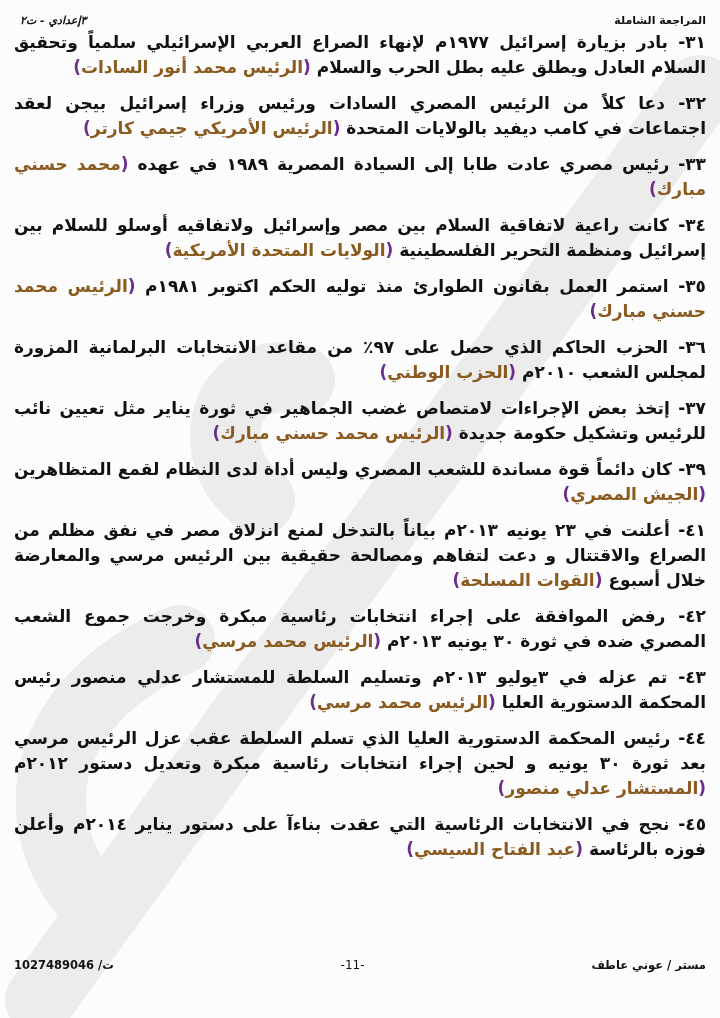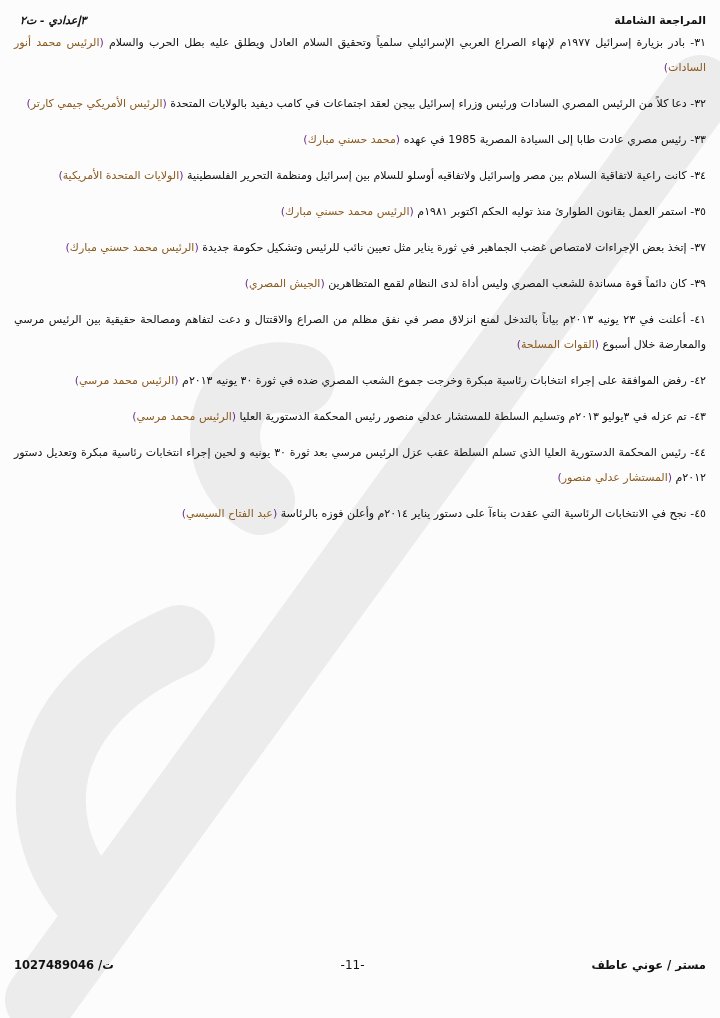--- a/index.html
+++ b/index.html
@@ -18,21 +18,21 @@
     padding: 14px 14px 0 14px;
   }
   .header {
     display: flex; justify-content: space-between; align-items: baseline;
     font-size: 11px; color: #111; font-weight: bold;
     height: 16px; margin-top: 0px;
   }
   .header .left { padding-left: 6px; font-style: italic; }
   .items { margin-top: 0px; }
   .item {
-    font-size: 11px; font-weight: normal; color: #111;
+    font-size: 17px; font-weight: bold; color: #111;
     line-height: 25px;
     margin-bottom: 11px;
     text-align: justify;
   }
   .num { }
   .ans { color: #8a5a1e; }
   .paren { color: #6b2d8c; }
   .footer {
     position: absolute; top: 958px; left: 14px; right: 14px;
     direction: rtl;
@@ -54,23 +54,24 @@
 
 <div class="page">
   <div class="header">
     <span class="right">المراجعة الشاملة</span>
     <span class="left">٣إعدادي - ت٢</span>
   </div>
 
   <div class="items">
     <div class="item"><span class="num">٣١-</span> <span>بادر بزيارة إسرائيل ١٩٧٧م لإنهاء الصراع العربي الإسرائيلي سلمياً وتحقيق السلام العادل ويطلق عليه بطل الحرب والسلام</span> <span class="paren">(</span><span class="ans">الرئيس محمد أنور السادات</span><span class="paren">)</span></div>
     <div class="item"><span class="num">٣٢-</span> <span>دعا كلاً من الرئيس المصري السادات ورئيس وزراء إسرائيل بيجن لعقد اجتماعات في كامب ديفيد بالولايات المتحدة</span> <span class="paren">(</span><span class="ans">الرئيس الأمريكي جيمي كارتر</span><span class="paren">)</span></div>
-    <div class="item"><span class="num">٣٣-</span> <span>رئيس مصري عادت طابا إلى السيادة المصرية 1985 في عهده</span> <span class="paren">(</span><span class="ans">محمد حسني مبارك</span><span class="paren">)</span></div>
+    <div class="item"><span class="num">٣٣-</span> <span>رئيس مصري عادت طابا إلى السيادة المصرية ١٩٨٩ في عهده</span> <span class="paren">(</span><span class="ans">محمد حسني مبارك</span><span class="paren">)</span></div>
     <div class="item"><span class="num">٣٤-</span> <span>كانت راعية لاتفاقية السلام بين مصر وإسرائيل ولاتفاقيه أوسلو للسلام بين إسرائيل ومنظمة التحرير الفلسطينية</span> <span class="paren">(</span><span class="ans">الولايات المتحدة الأمريكية</span><span class="paren">)</span></div>
     <div class="item"><span class="num">٣٥-</span> <span>استمر العمل بقانون الطوارئ منذ توليه الحكم اكتوبر ١٩٨١م</span> <span class="paren">(</span><span class="ans">الرئيس محمد حسني مبارك</span><span class="paren">)</span></div>
+    <div class="item"><span class="num">٣٦-</span> <span>الحزب الحاكم الذي حصل على ٩٧٪ من مقاعد الانتخابات البرلمانية المزورة لمجلس الشعب ٢٠١٠م</span> <span class="paren">(</span><span class="ans">الحزب الوطني</span><span class="paren">)</span></div>
     <div class="item"><span class="num">٣٧-</span> <span>إتخذ بعض الإجراءات لامتصاص غضب الجماهير في ثورة يناير مثل تعيين نائب للرئيس وتشكيل حكومة جديدة</span> <span class="paren">(</span><span class="ans">الرئيس محمد حسني مبارك</span><span class="paren">)</span></div>
     <div class="item"><span class="num">٣٩-</span> <span>كان دائماً قوة مساندة للشعب المصري وليس أداة لدى النظام لقمع المتظاهرين</span> <span class="paren">(</span><span class="ans">الجيش المصري</span><span class="paren">)</span></div>
     <div class="item"><span class="num">٤١-</span> <span>أعلنت في ٢٣ يونيه ٢٠١٣م بياناً بالتدخل لمنع انزلاق مصر في نفق مظلم من الصراع والاقتتال و دعت لتفاهم ومصالحة حقيقية بين الرئيس مرسي والمعارضة خلال أسبوع</span> <span class="paren">(</span><span class="ans">القوات المسلحة</span><span class="paren">)</span></div>
     <div class="item"><span class="num">٤٢-</span> <span>رفض الموافقة على إجراء انتخابات رئاسية مبكرة وخرجت جموع الشعب المصري ضده في ثورة ٣٠ يونيه ٢٠١٣م</span> <span class="paren">(</span><span class="ans">الرئيس محمد مرسي</span><span class="paren">)</span></div>
     <div class="item"><span class="num">٤٣-</span> <span>تم عزله في ٣يوليو ٢٠١٣م وتسليم السلطة للمستشار عدلي منصور رئيس المحكمة الدستورية العليا</span> <span class="paren">(</span><span class="ans">الرئيس محمد مرسي</span><span class="paren">)</span></div>
     <div class="item"><span class="num">٤٤-</span> <span>رئيس المحكمة الدستورية العليا الذي تسلم السلطة عقب عزل الرئيس مرسي بعد ثورة ٣٠ يونيه و لحين إجراء انتخابات رئاسية مبكرة وتعديل دستور ٢٠١٢م</span> <span class="paren">(</span><span class="ans">المستشار عدلي منصور</span><span class="paren">)</span></div>
     <div class="item"><span class="num">٤٥-</span> <span>نجح في الانتخابات الرئاسية التي عقدت بناءآ على دستور يناير ٢٠١٤م وأعلن فوزه بالرئاسة</span> <span class="paren">(</span><span class="ans">عبد الفتاح السيسي</span><span class="paren">)</span></div>
   </div>
 </div>
 

